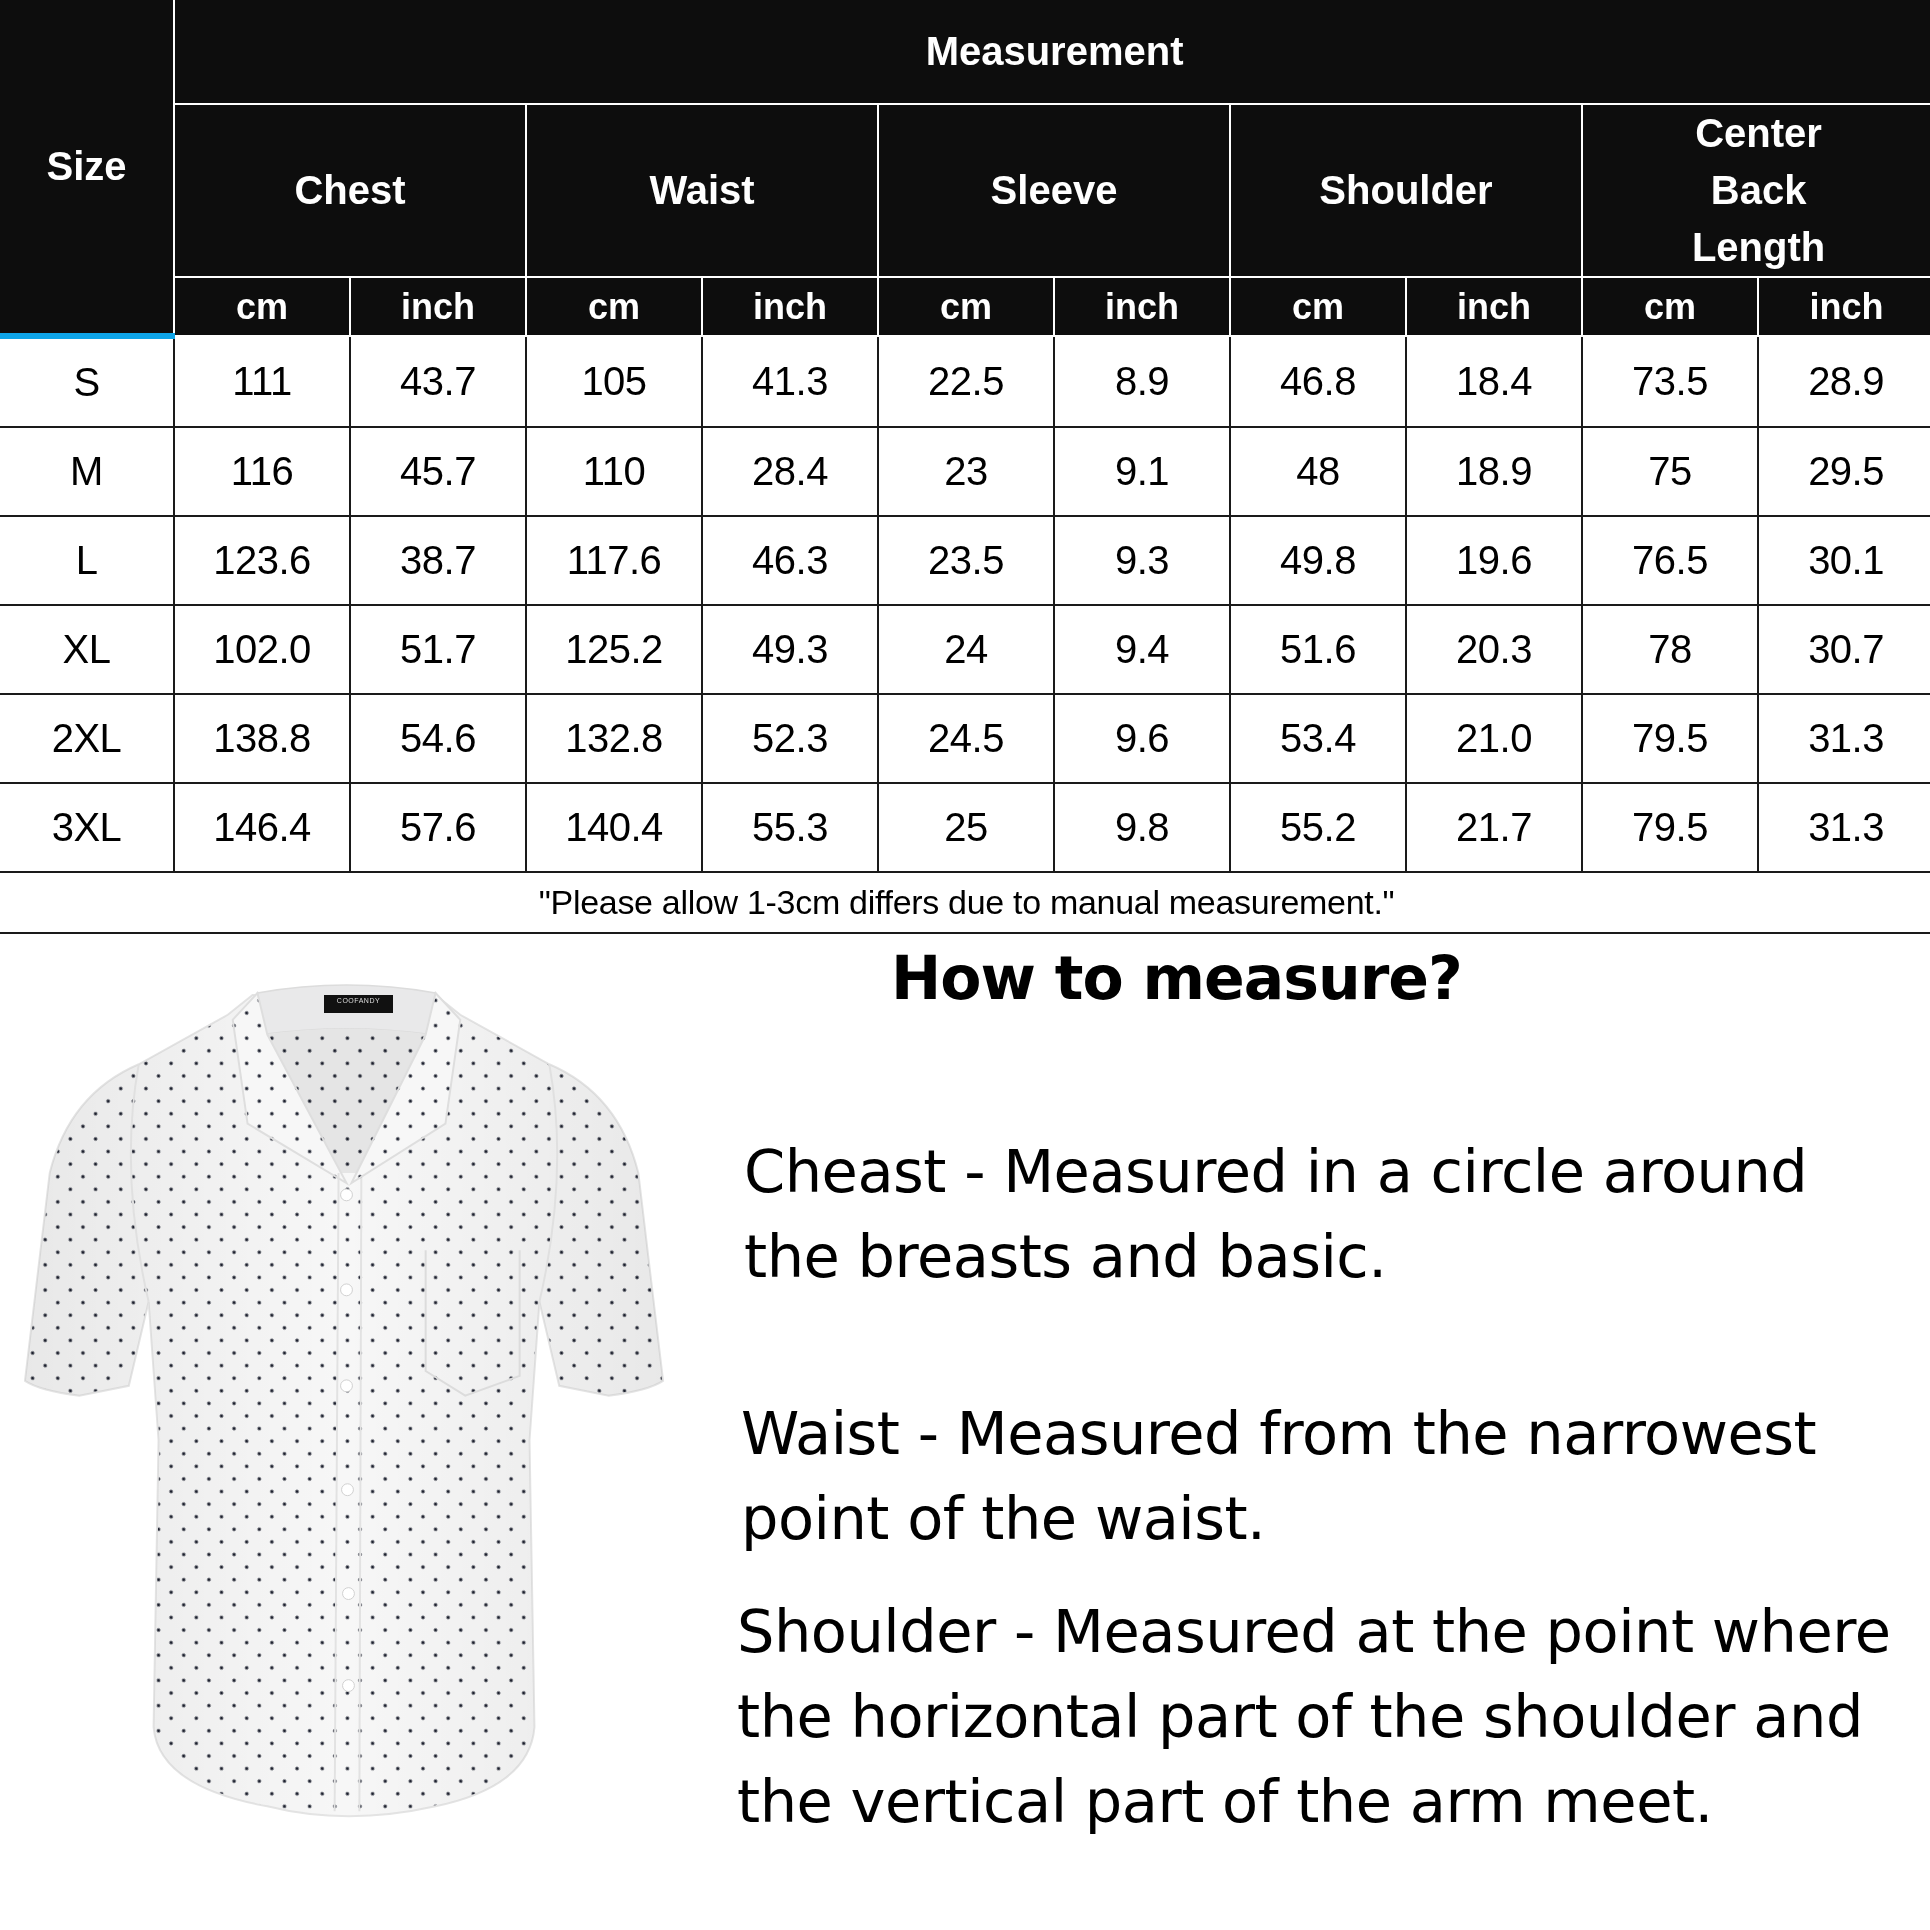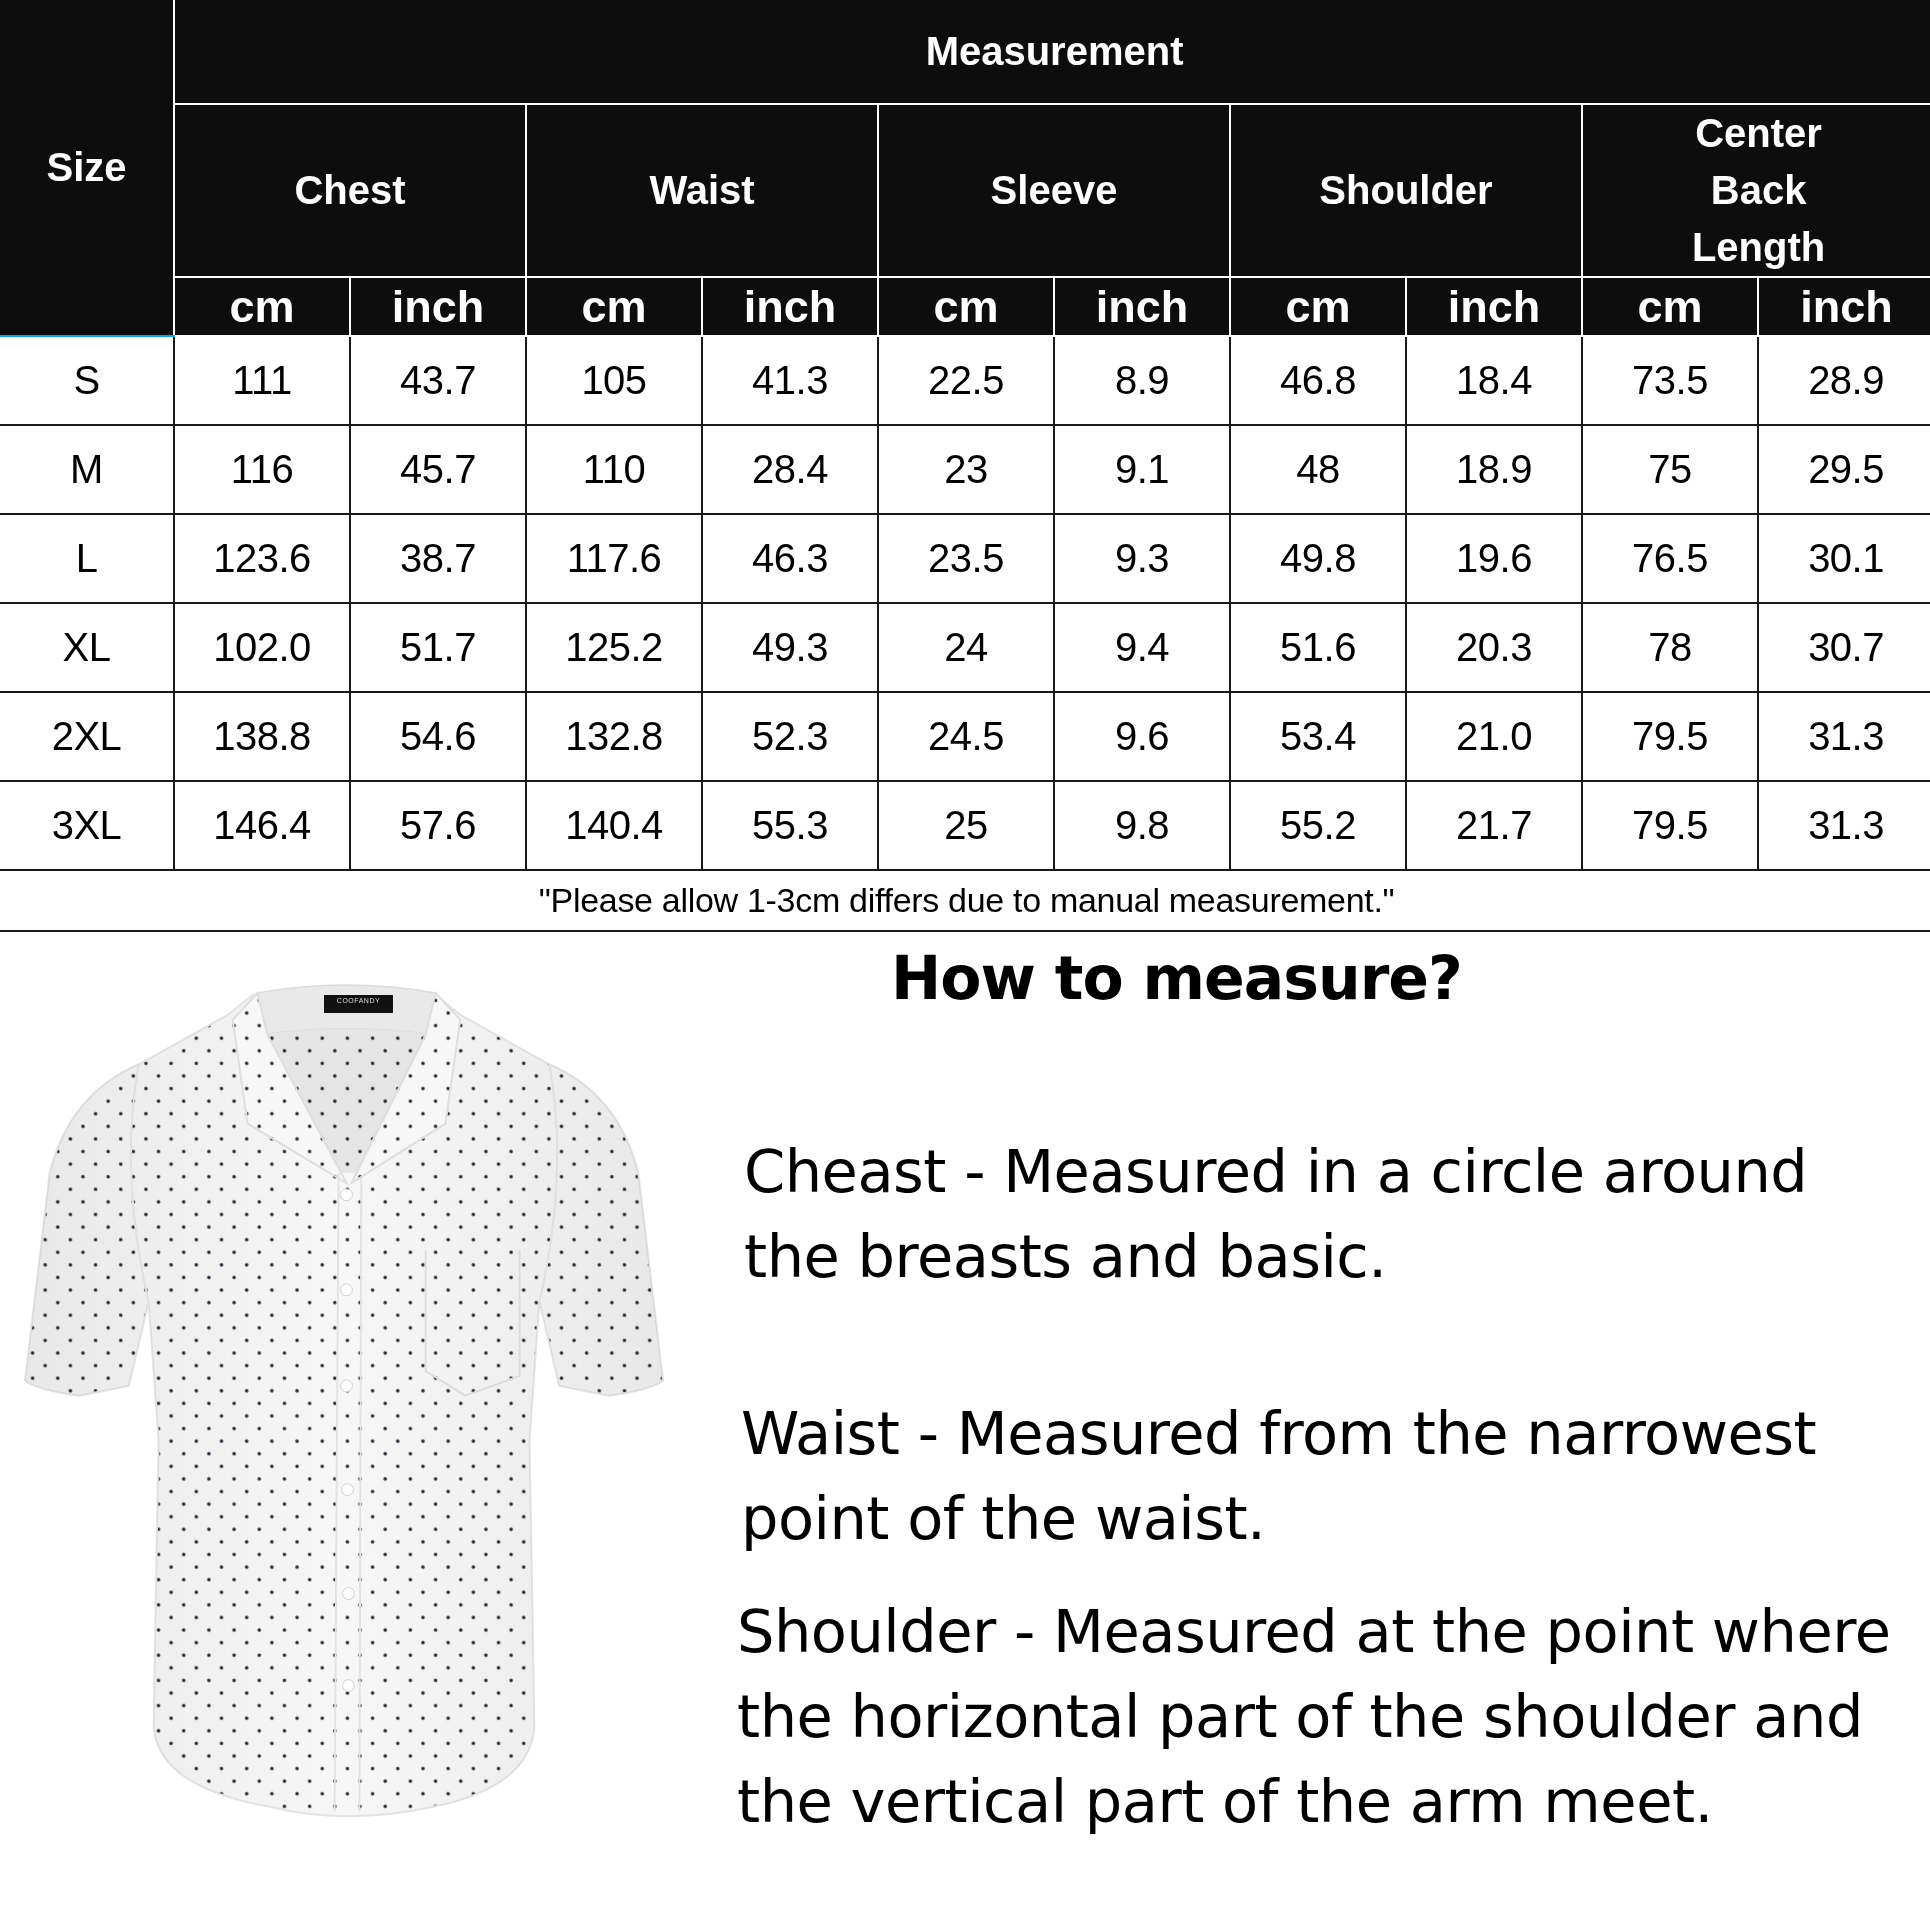--- a/index.html
+++ b/index.html
@@ -8,25 +8,25 @@
 
     
     .size-table { position: absolute; left: 0; top: 0; width: 1931px;
                   border-collapse: collapse; table-layout: fixed; }
     .size-table th, .size-table td { padding: 0; text-align: center; vertical-align: middle; }
     .size-table col.c-size { width: 174px; }
     .size-table col.c-unit { width: 176px; }
 
     .hdr th { background: #0d0d0d; color: #ffffff; font-weight: bold;
               border: 2px solid #ffffff; }
-    .hdr th.size-head { border-left: none; border-top: none; border-bottom: 2px solid #0ea5e9; font-size: 40px; }
+    .hdr th.size-head { border-left: none; border-top: none; border-bottom: 6px solid #0ea5e9; font-size: 40px; }
     .hdr th.meas-head { height: 103px; font-size: 40px; border-top: none; border-right: none; }
     .hdr th.group-head { height: 123px; font-size: 40px; line-height: 57px; }
     .hdr th.group-head.last { border-right: none; }
-    .hdr th.unit-head { height: 57px; font-size: 45px; }
+    .hdr th.unit-head { height: 57px; font-size: 36px; }
     .hdr th.unit-head.last { border-right: none; }
 
     .body-row td { height: 87px; font-size: 40px; font-weight: normal;
                    border: 2px solid #1a1a1a; letter-spacing: -0.5px; }
     .body-row td:first-child { border-left: none; }
     .body-row td:last-child { border-right: 2px solid #1a1a1a; }
     .note-row td { height: 59px; font-size: 34px; border: 2px solid #1a1a1a;
                    border-left: none; letter-spacing: -0.3px; }
 
     

